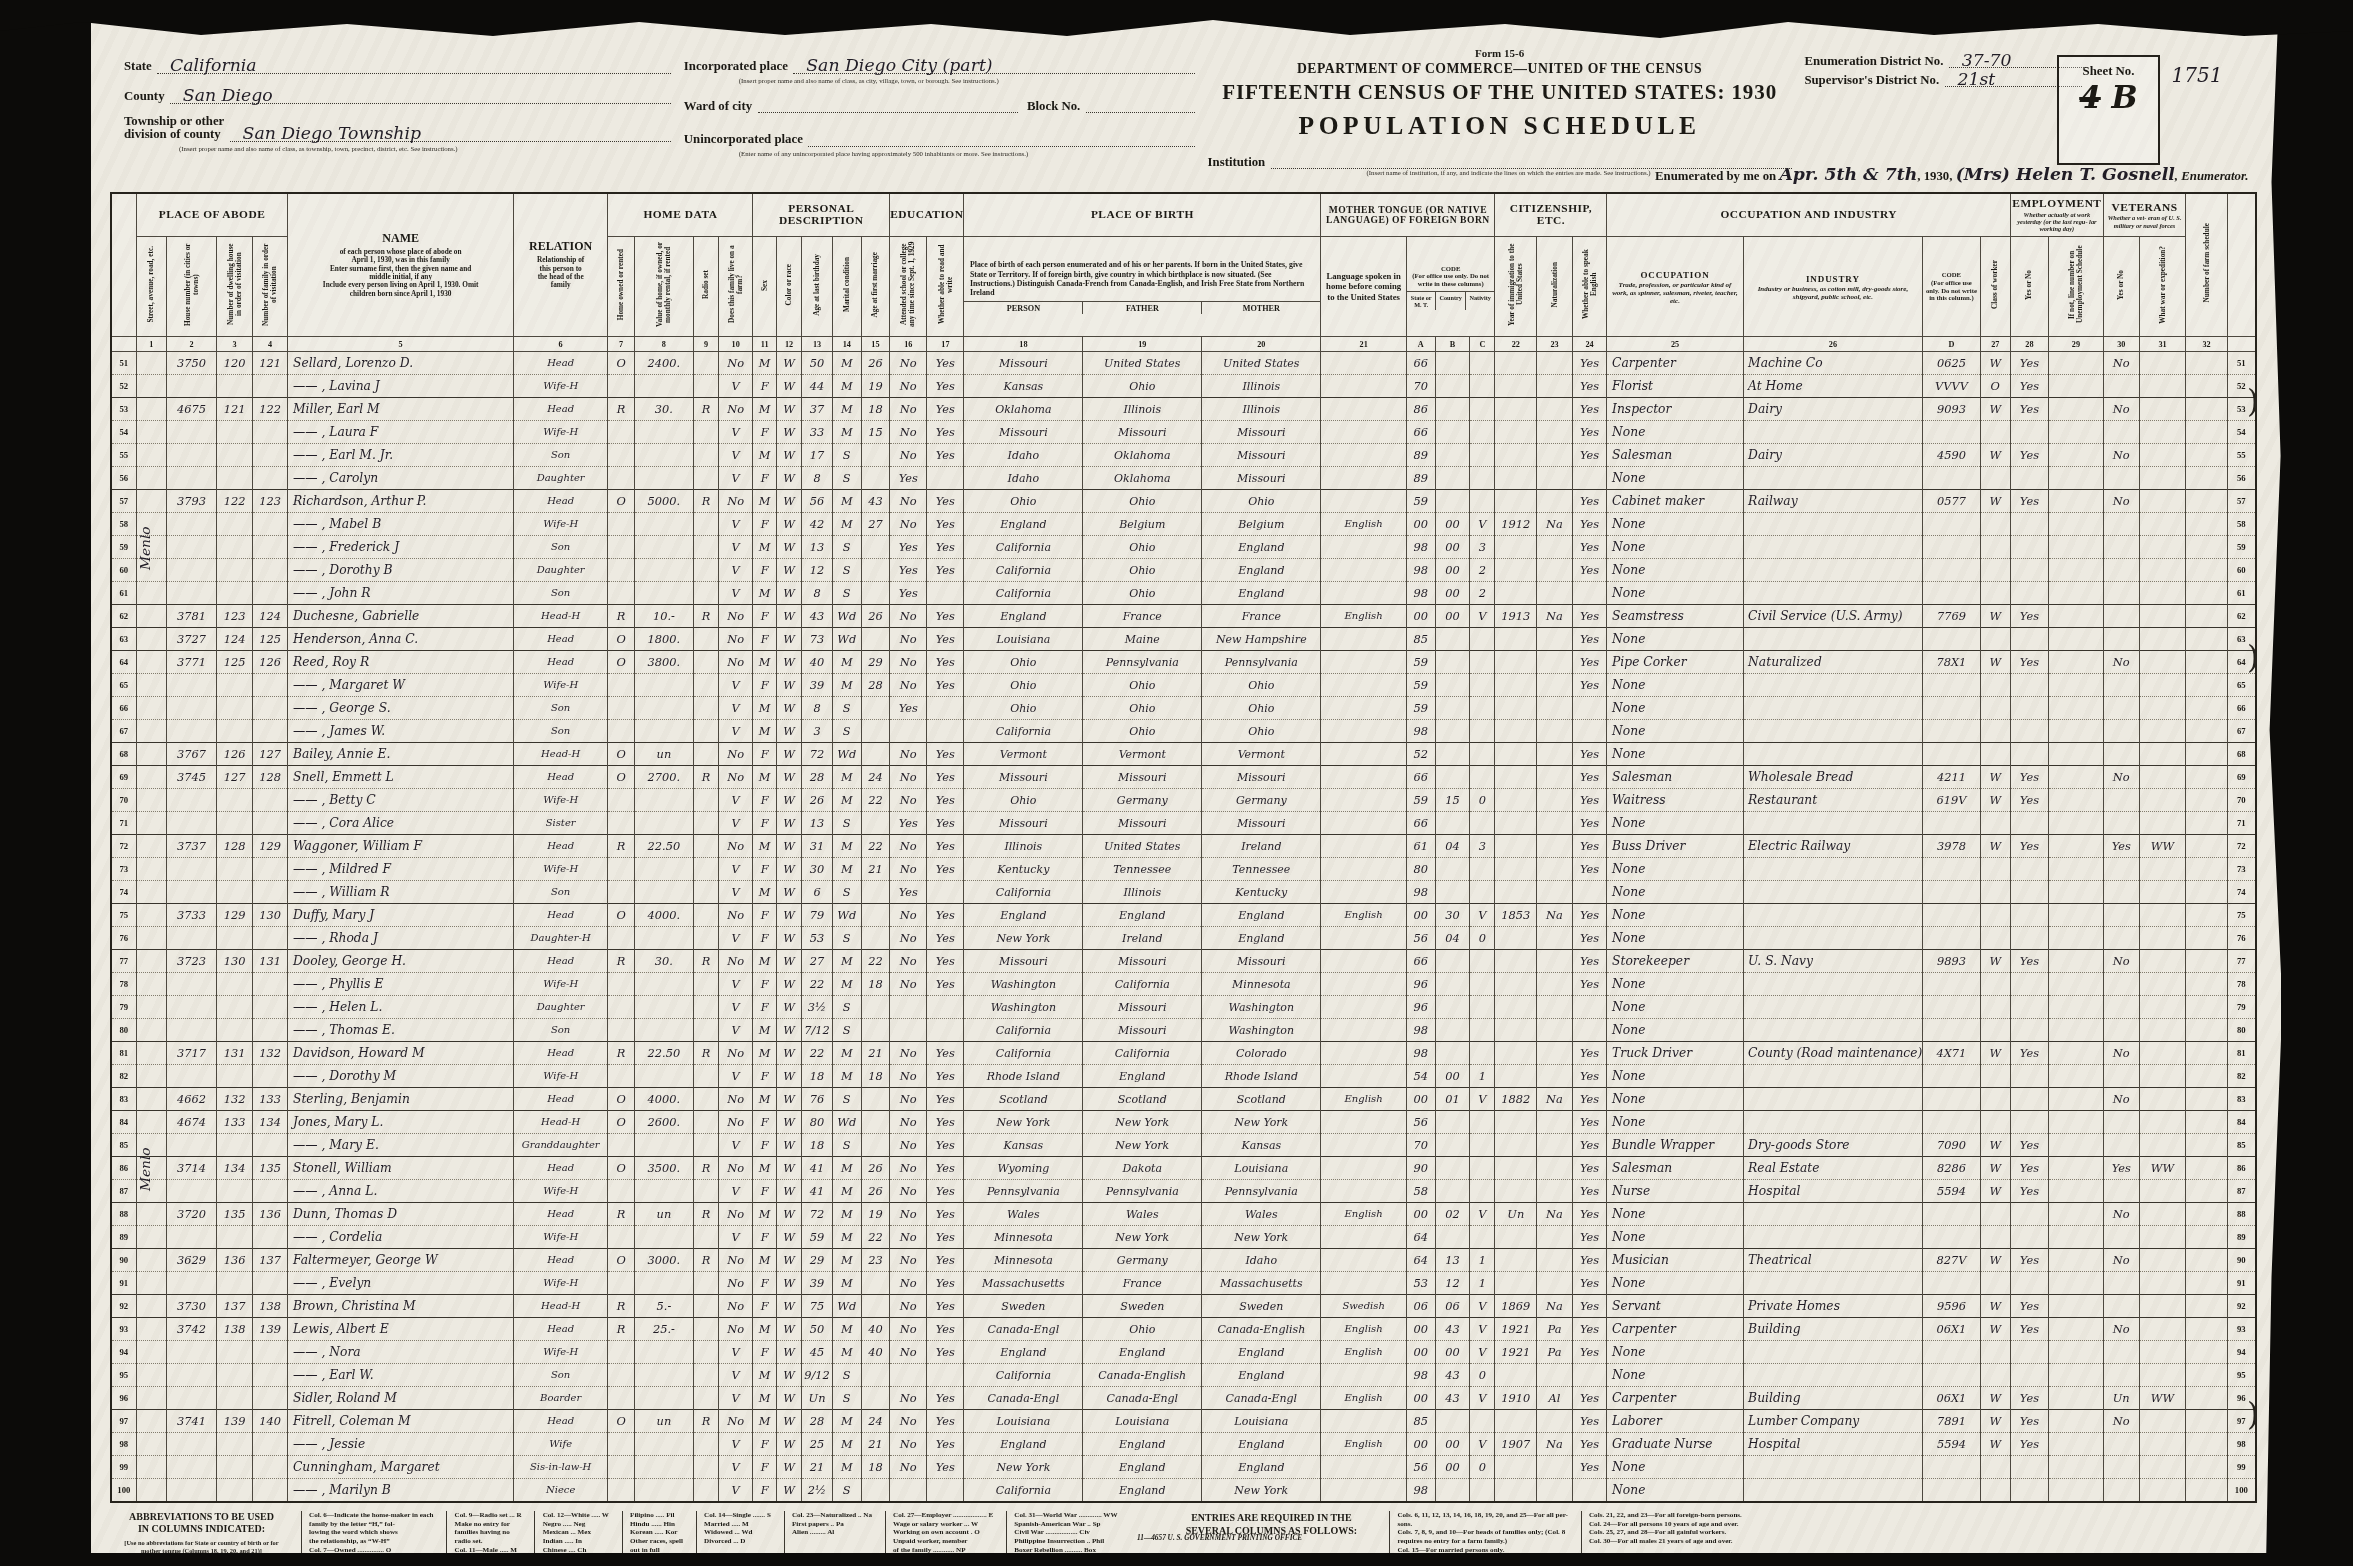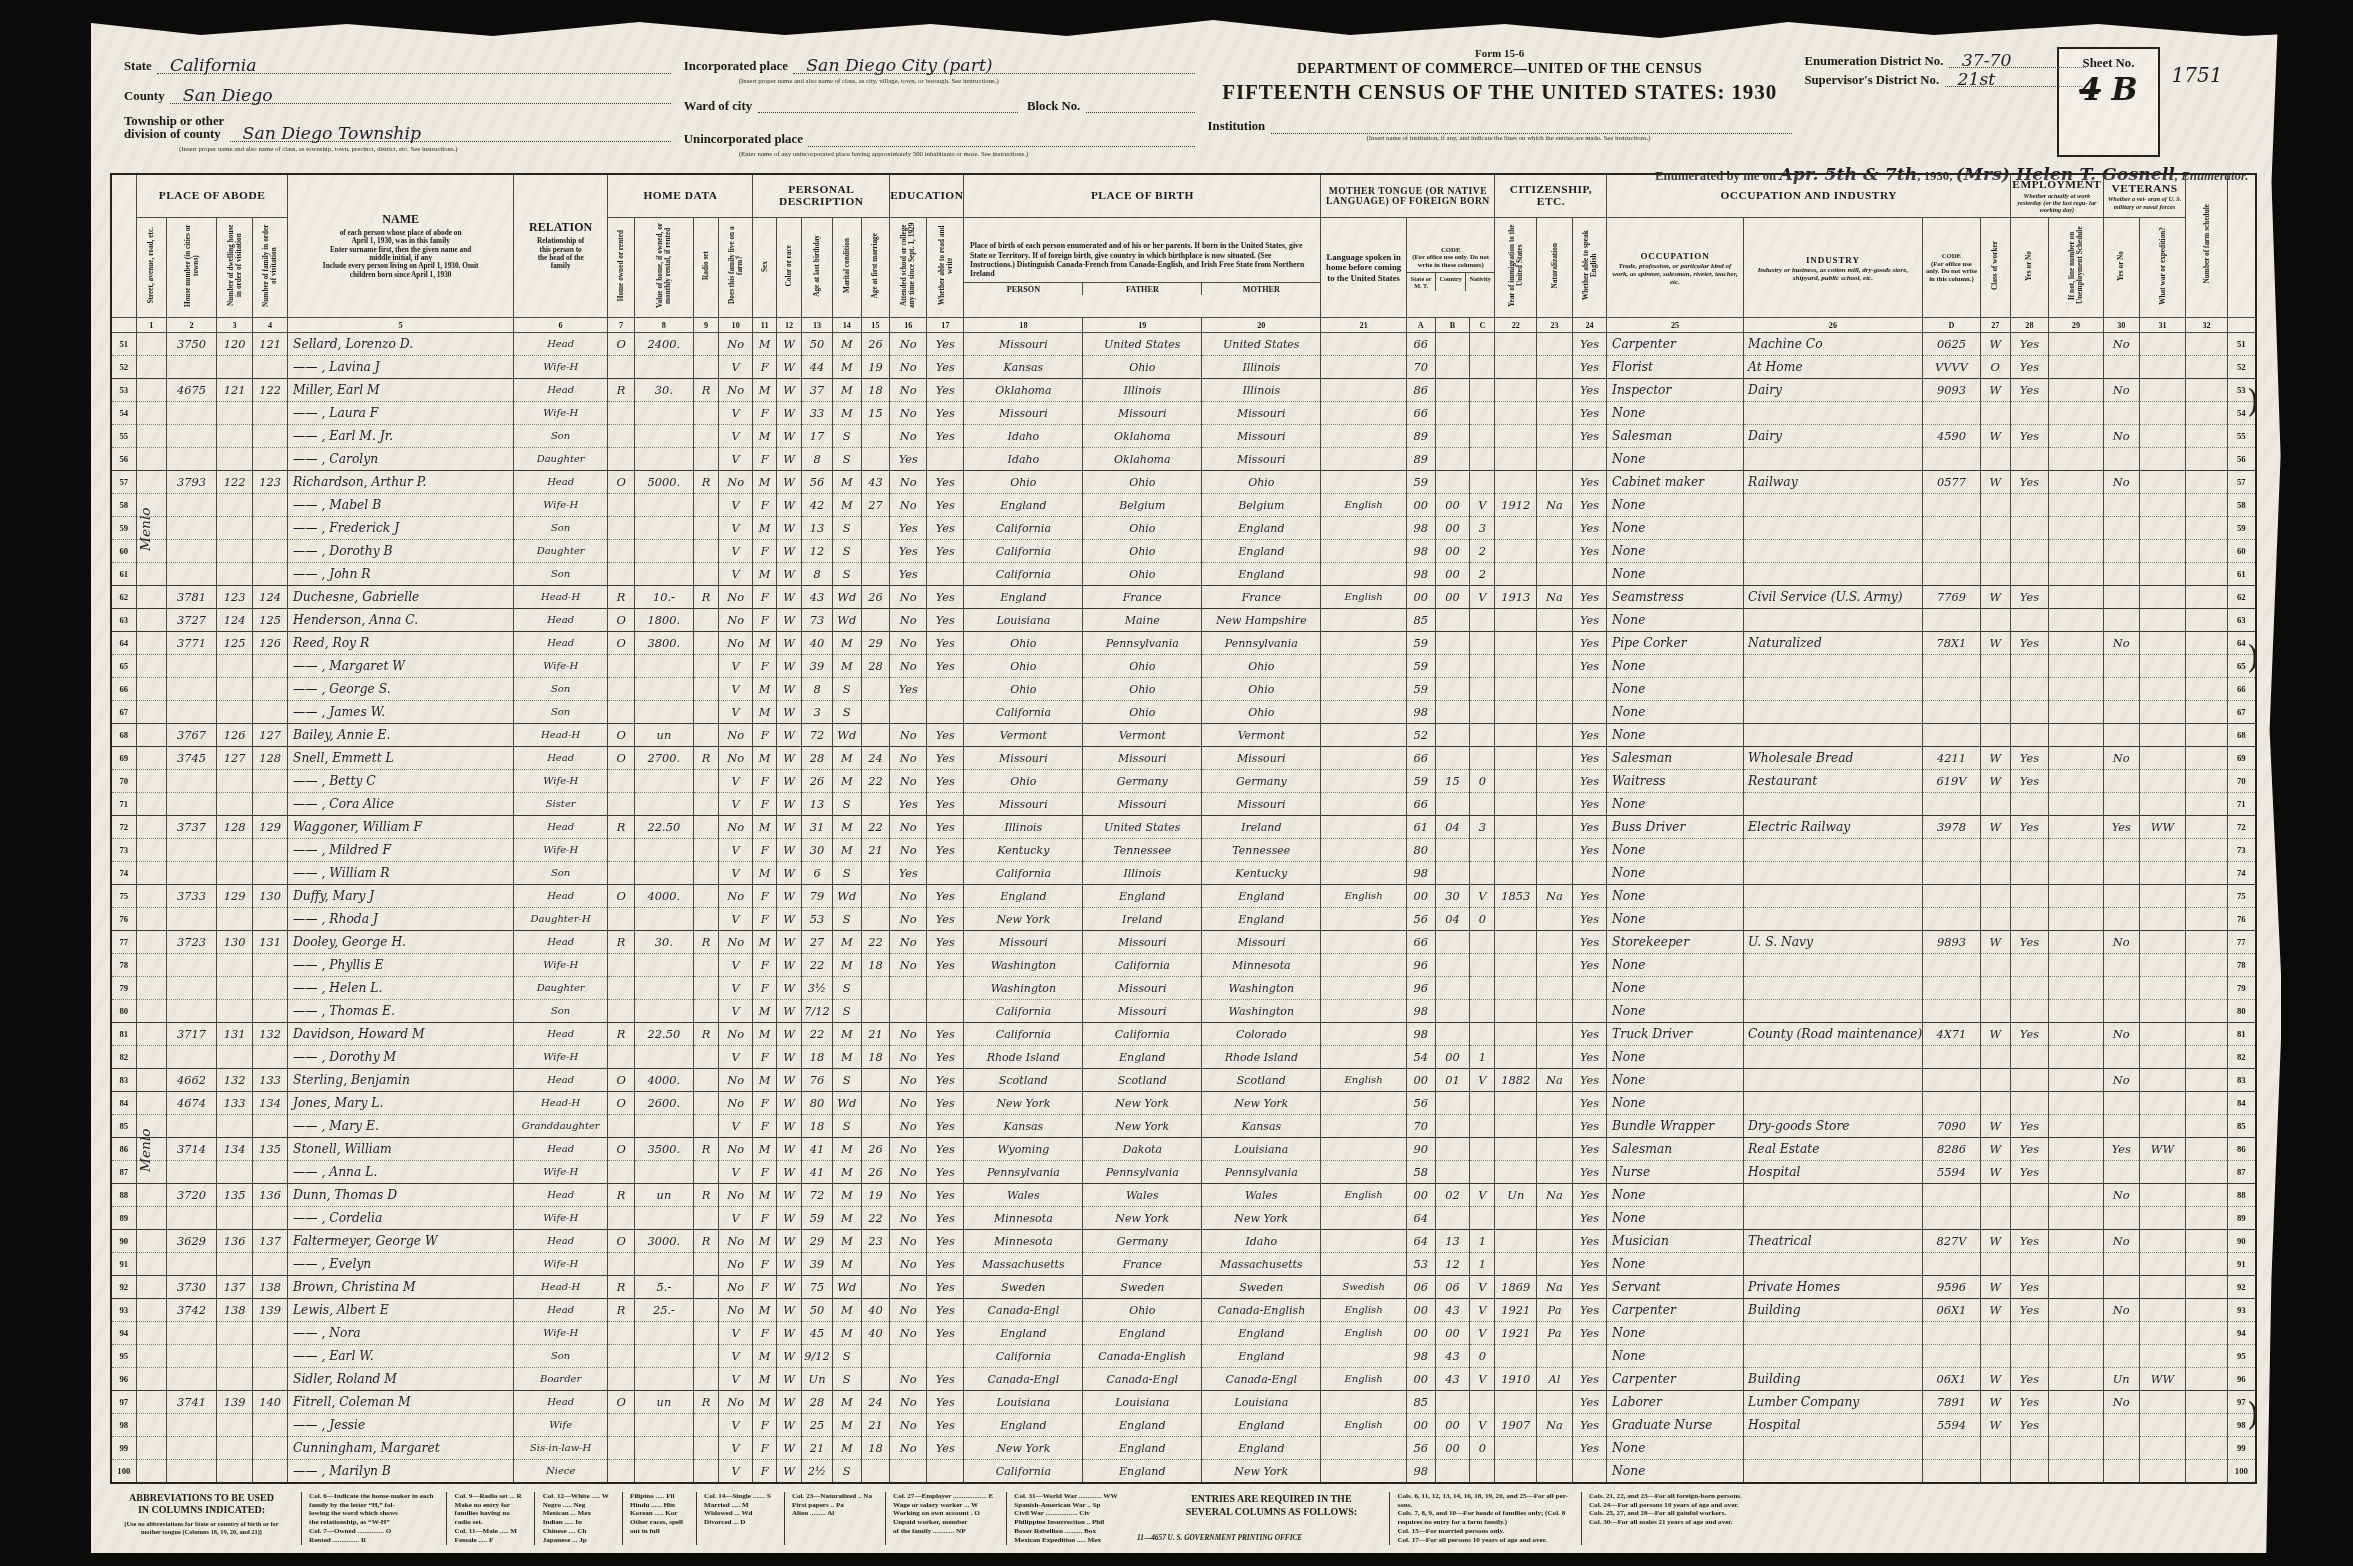--- a/index.html
+++ b/index.html
@@ -28,21 +28,21 @@
   .note{font-size:6.8px;line-height:1.1;color:#2b2822;margin:0 0 6.4px 55px;}
   .hw{font-family:"DejaVu Serif",serif;font-style:italic;color:#211d26;}
   .fill .hw{position:absolute;left:12.8px;bottom:-2.7px;font-size:17.3px;white-space:nowrap;}
   .fh-center{text-align:center;}
   .form-no{font-size:11px;font-weight:bold;}
   .dept{font-size:13.7px;font-weight:bold;letter-spacing:0.5px;margin-top:1.8px;}
   .census-title{font-size:21px;font-weight:bold;letter-spacing:0.9px;margin-top:3.6px;}
   .sched-title{font-size:25.5px;font-weight:bold;letter-spacing:4.6px;margin-top:5.5px;}
   .inst-line{display:flex;align-items:flex-end;margin-top:12.8px;font-size:12.8px;}
   .fh-right{padding-top:5.5px;position:relative;}
-  .sheet-box{position:absolute;right:88px;top:0;width:99px;height:99px;border:2.3px solid #24211b;
+  .sheet-box{position:absolute;right:88px;top:8px;width:99px;height:99px;border:2.3px solid #24211b;
      text-align:center;padding-top:7.3px;background:rgba(255,255,255,.25);}
   .sheet-box .lbl{font-weight:bold;font-size:12.8px;}
   .sheet-num{font-size:31px;font-weight:bold;font-family:"DejaVu Serif",serif;font-style:italic;}
   .sheet-num .strike{text-decoration:line-through;}
   .sheet-side{position:absolute;right:25.5px;top:16.4px;font-size:20px;}
   .enum-line{position:absolute;right:9px;top:117px;width:584px;font-size:12.8px;font-weight:bold;white-space:nowrap;}
   .enum-line .hw{font-size:17.3px;}
 
   
   .table-wrap{position:relative;margin:3.6px 24px 0 22px;}
@@ -161,20 +161,21 @@
         <span class="flabel">Unincorporated place</span>
         <span class="fill"></span>
       </div>
       <p class="note">(Enter name of any unincorporated place having approximately 500 inhabitants or more.   See instructions.)</p>
     </div>
 
     <div class="fh-center">
       <div class="form-no">Form 15-6</div>
       <div class="dept">DEPARTMENT OF COMMERCE—UNITED OF THE CENSUS</div>
       <div class="census-title">FIFTEENTH CENSUS OF THE UNITED STATES:  1930</div>
+      <div class="sched-title">POPULATION SCHEDULE</div>
       <div class="inst-line">
         <span class="flabel">Institution</span>
         <span class="fill"></span>
       </div>
       <p class="note" style="margin-left:18px">(Insert name of institution, if any, and indicate the lines on which the entries are made.   See instructions.)</p>
     </div>
 
     <div class="fh-right">
       <div class="fline">
         <span class="flabel">Enumeration District No.</span>

